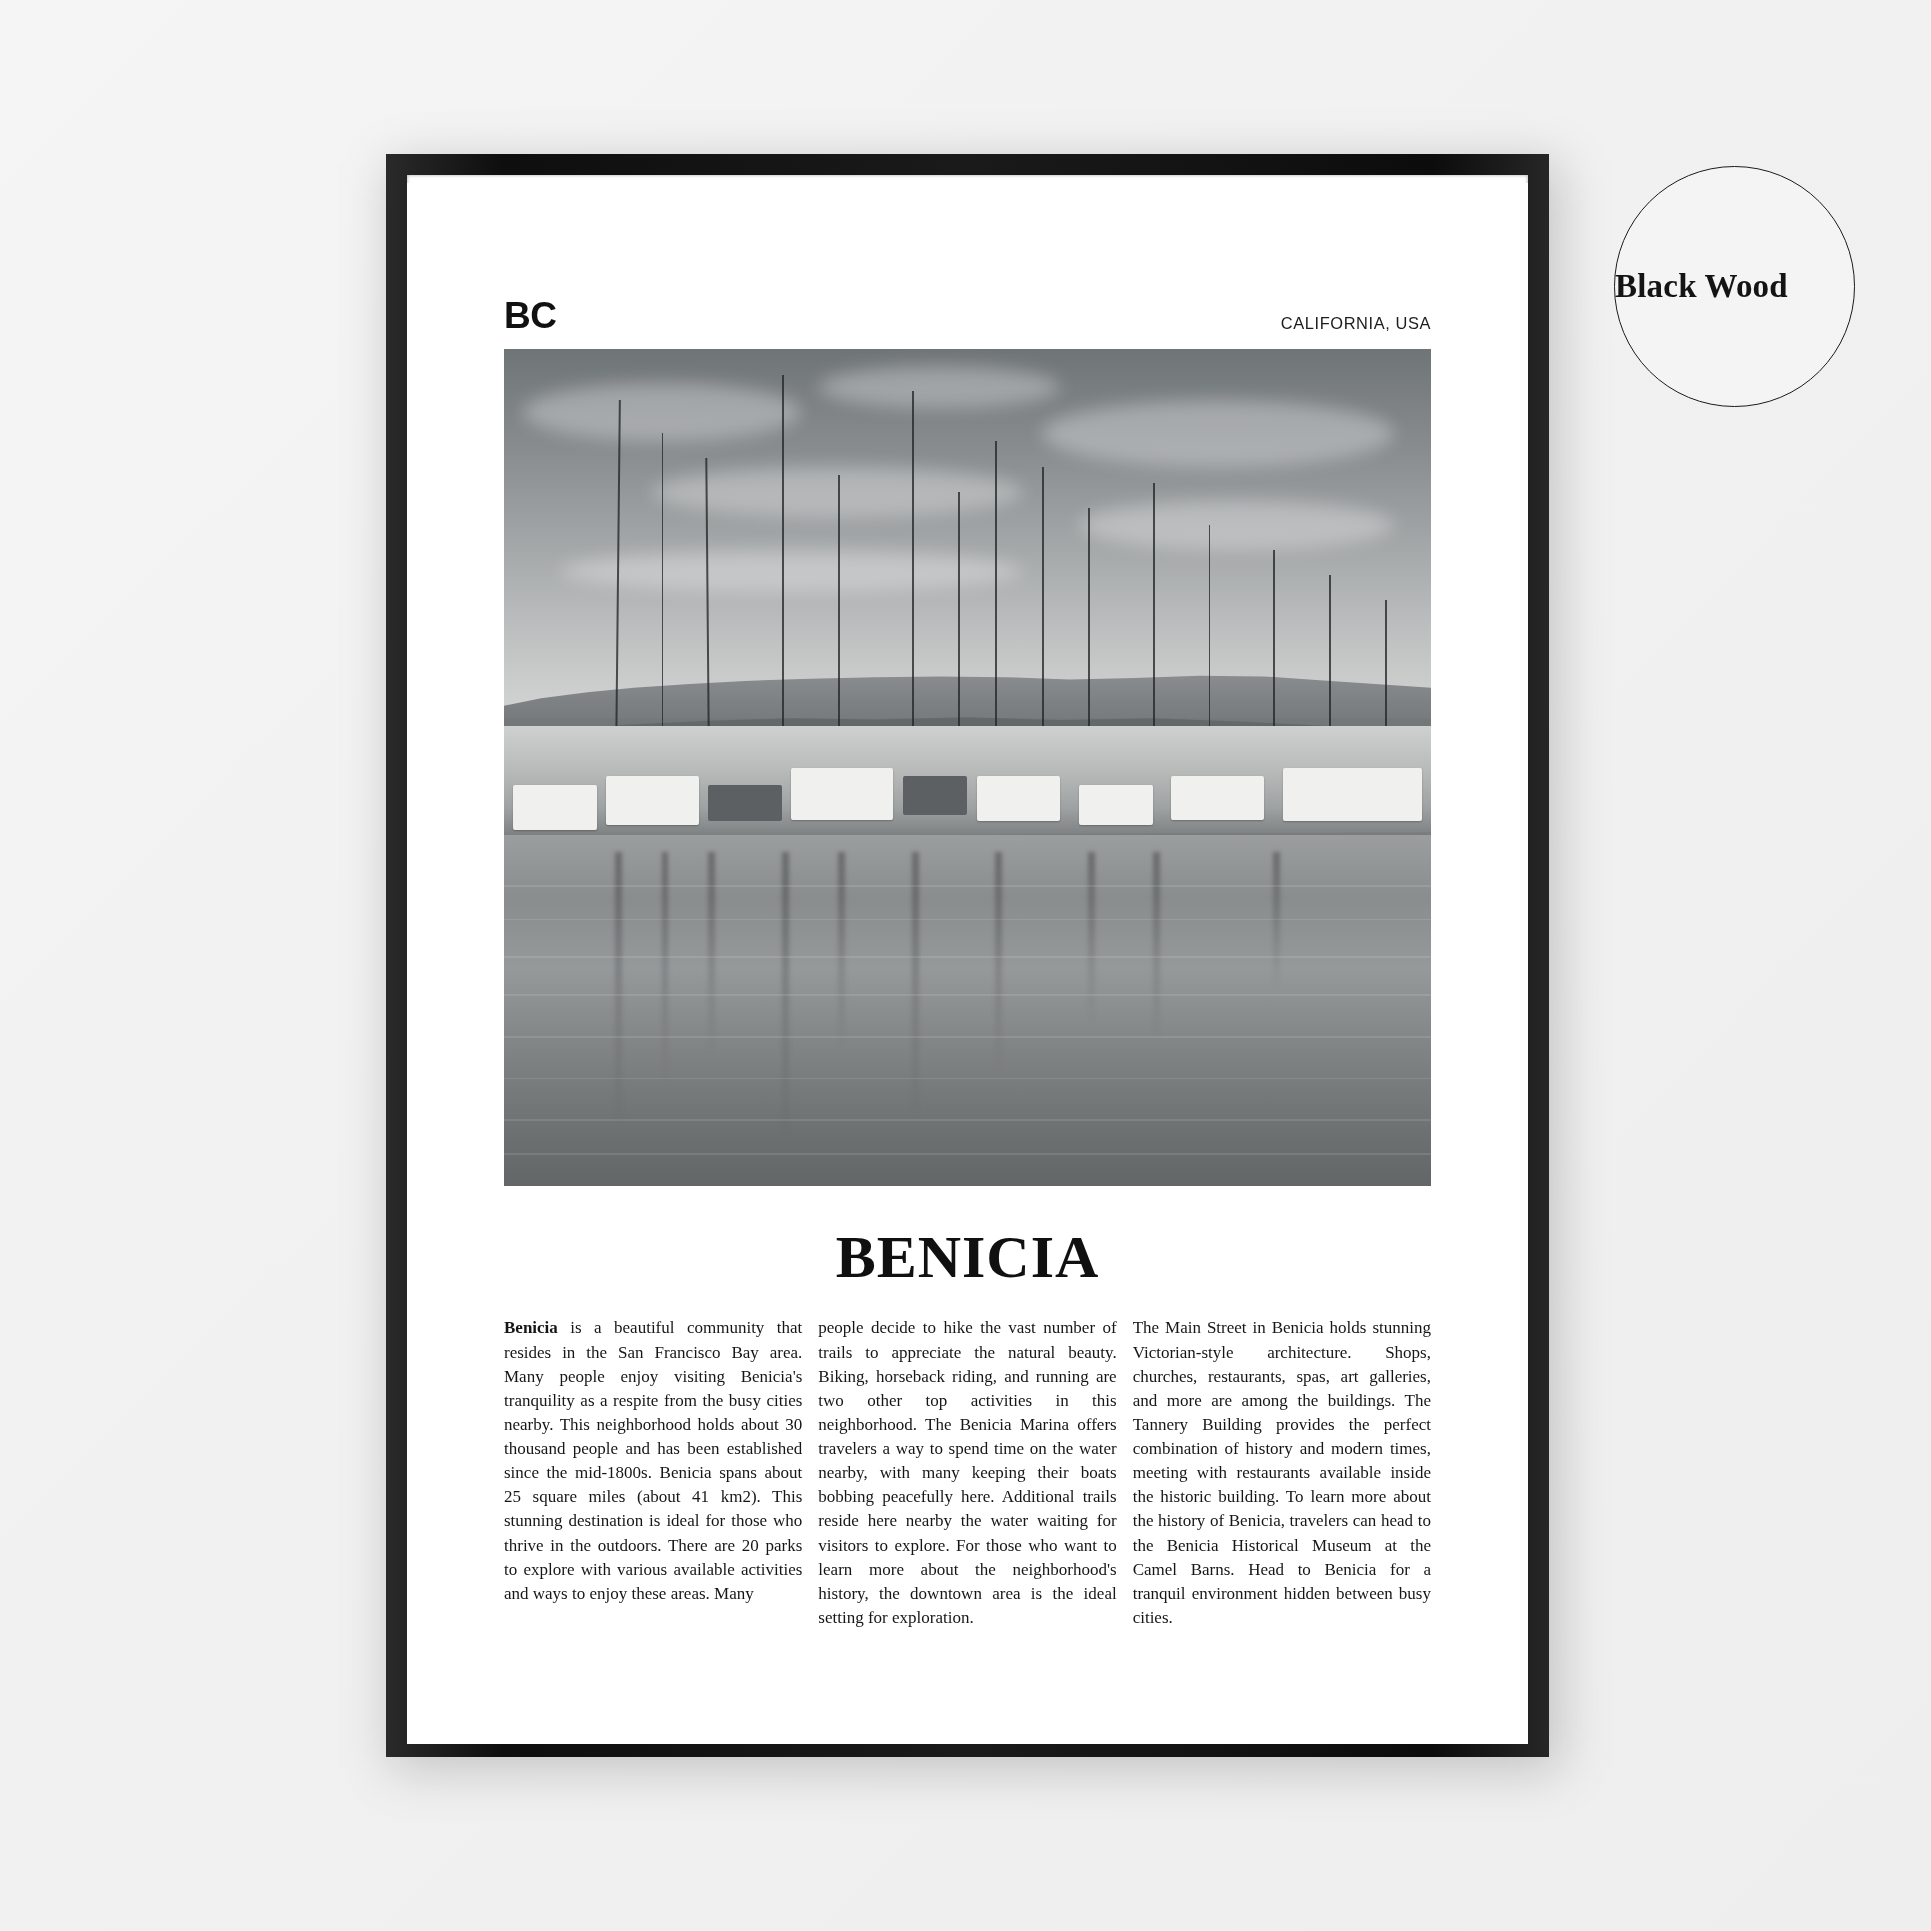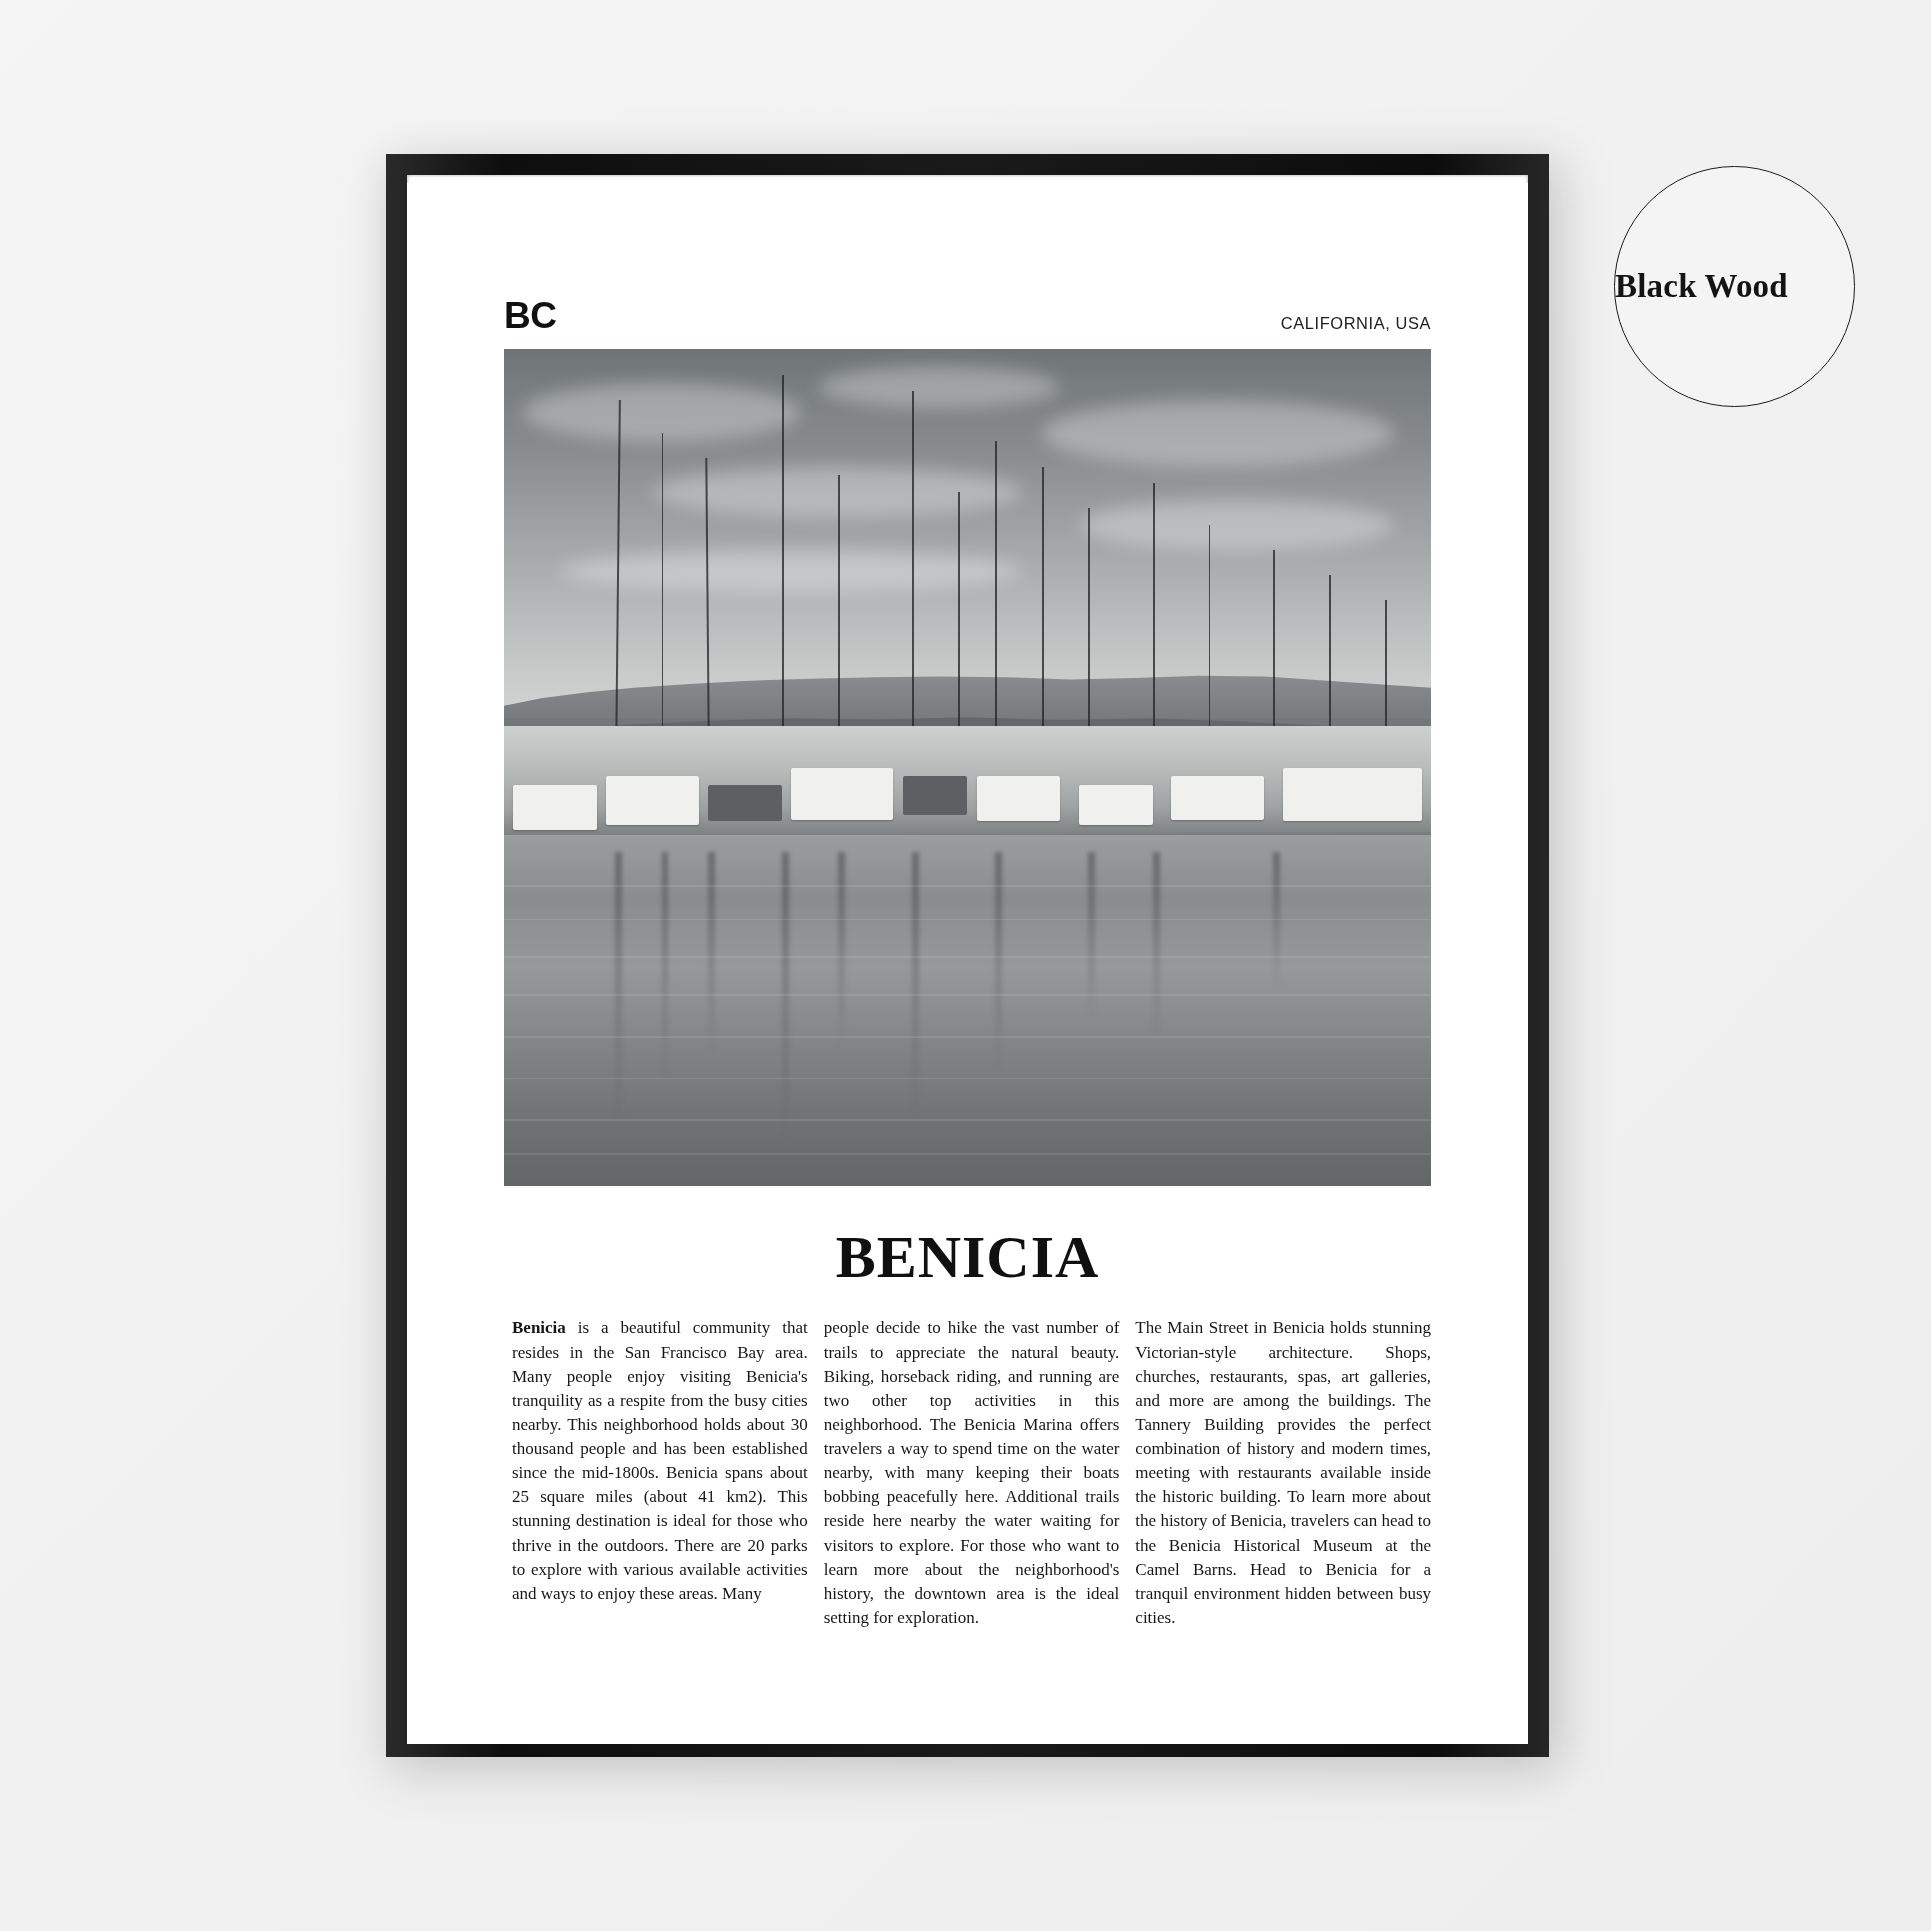--- a/index.html
+++ b/index.html
@@ -208,21 +208,20 @@
     font-weight: 700;
     font-size: 60px;
     letter-spacing: 1px;
     color: #101010;
     margin: 41px 0 29px 0;
     line-height: 1;
   }
   .columns {
     display: flex;
     gap: 16px;
-    margin-left: 8px;
   }
   .col {
     flex: 1 1 0;
     font-family: "Liberation Serif", serif;
     font-size: 17px;
     line-height: 1.42;
     color: #161616;
     text-align: justify;
     -webkit-hyphens: auto;
     hyphens: auto;

